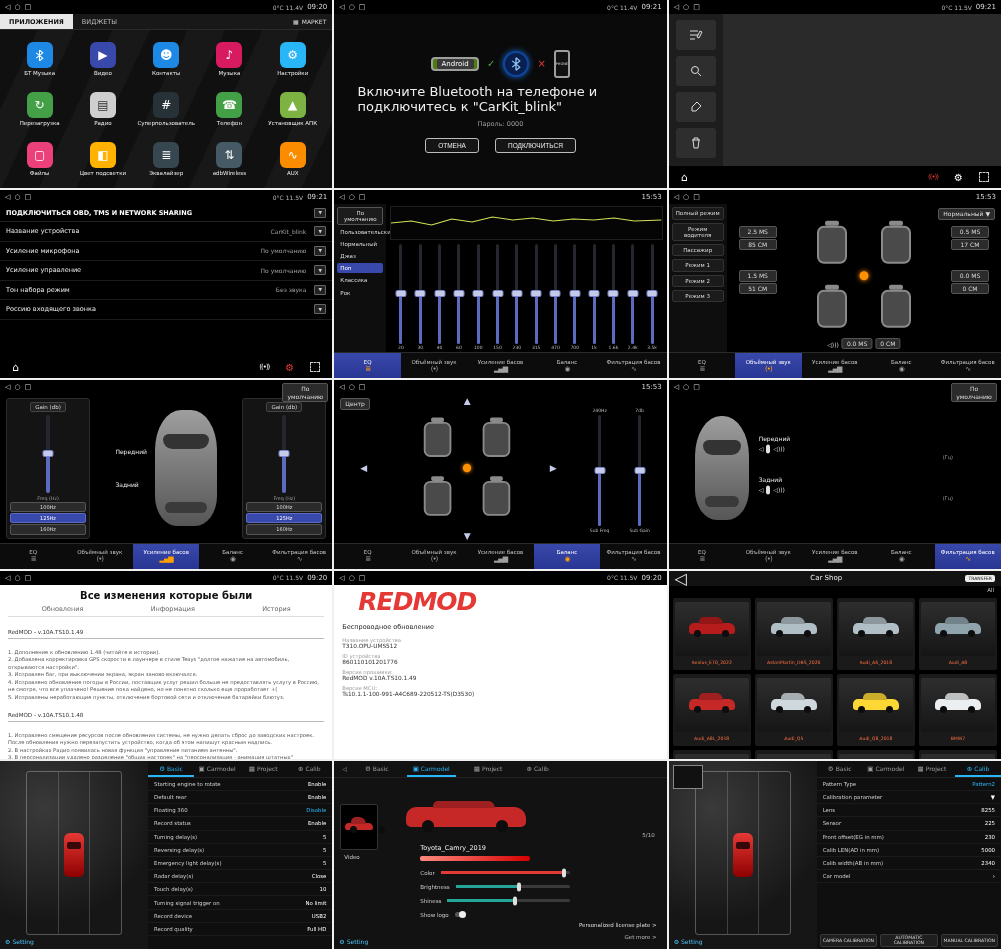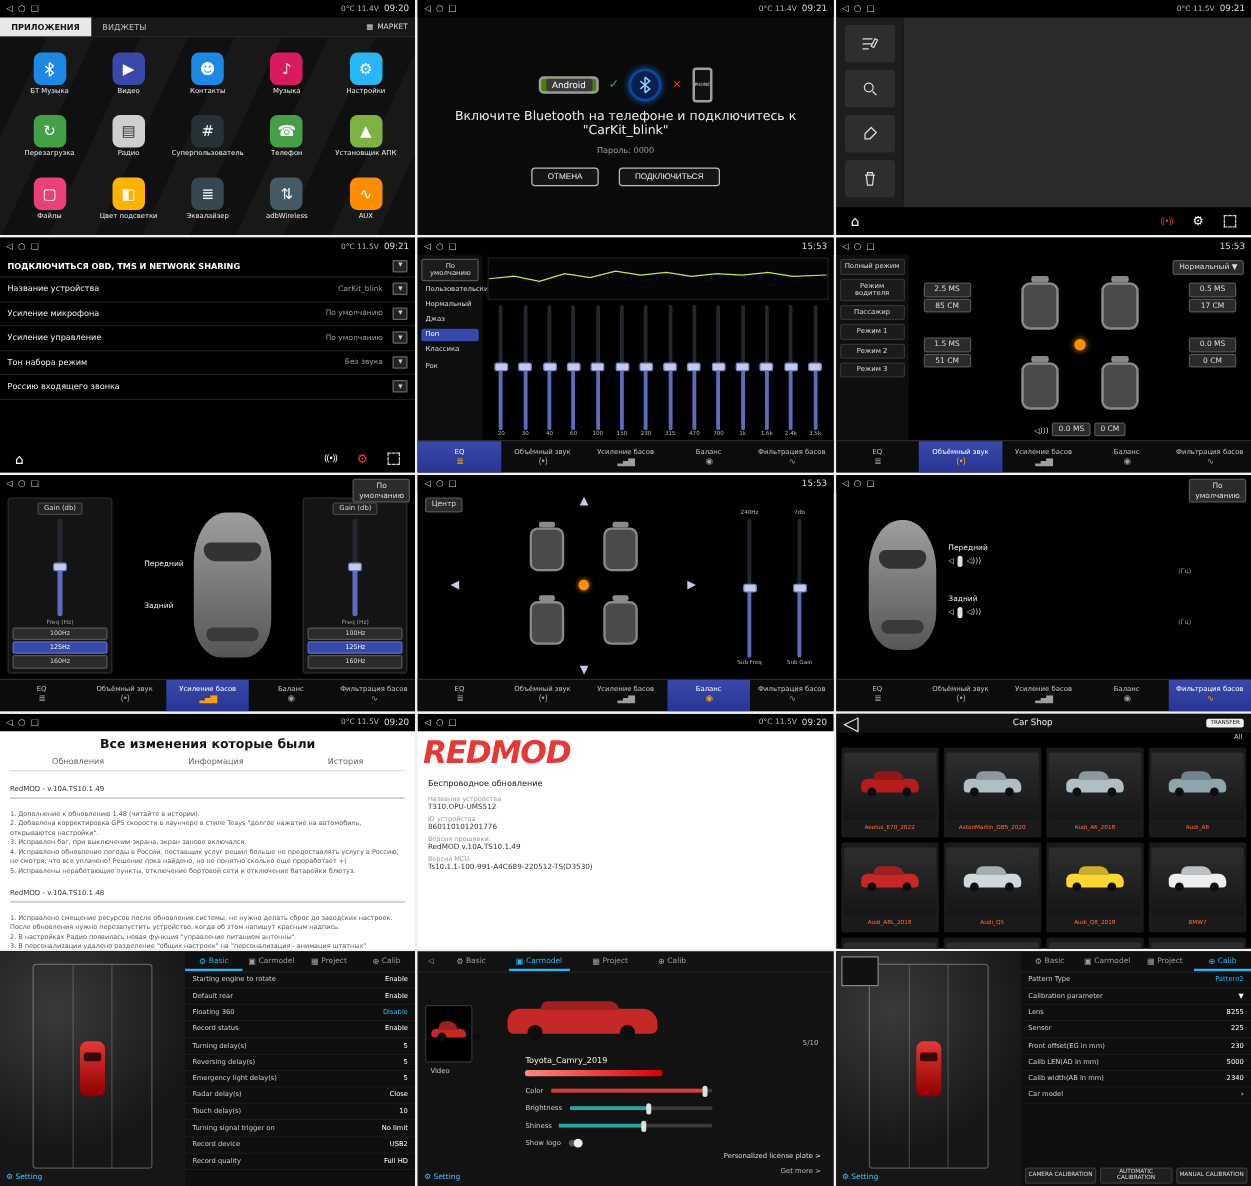--- a/index.html
+++ b/index.html
@@ -34,21 +34,21 @@
 
 .c2{display:flex;flex-direction:column;background:#0a0a0a}
 .c2 .bod{flex:1;display:flex;flex-direction:column;align-items:center;justify-content:center;gap:6px}
 .devrow{display:flex;align-items:center;gap:8px}
 .tablet{width:48px;height:14px;border:2px solid #9e9e9e;border-radius:4px;background:#4d7c0f;display:flex;align-items:flex-start;justify-content:center}
 .tablet span{font-size:7px;color:#fff;background:#3a3a3a;padding:1px 5px;border-radius:2px}
 .btc{width:26px;height:26px;border-radius:50%;background:#0a1f4d;border:2px solid #0d47a1;box-shadow:0 0 6px #1565c0;display:flex;align-items:center;justify-content:center}
 .phone{width:16px;height:28px;border:2px solid #9e9e9e;border-radius:3px;background:#111;display:flex;align-items:center;justify-content:center}
 .phone span{font-size:3.5px;color:#ddd}
 .ok{color:#4caf50;font-size:10px}.bad{color:#e53935;font-size:10px}
-.msg{font-size:10px;color:#eee;text-align:center;max-width:86%}
+.msg{font-size:13px;color:#eee;text-align:left;max-width:86%}
 .pwd{font-size:6.5px;color:#9e9e9e}
 .btnrow{display:flex;gap:16px;margin-top:4px}
 .obtn{border:1px solid #bdbdbd;border-radius:3px;color:#eee;font-size:6.5px;padding:3px 12px;background:#151515}
 
 .c3 .bod{position:absolute;top:14px;bottom:22px;left:0;right:0;display:flex}
 .c3 .side{width:54px;background:#1d1d1d;padding:6px 7px;display:flex;flex-direction:column;gap:6px}
 .c3 .tool{height:30px;background:#2e2e2e;border-radius:3px;display:flex;align-items:center;justify-content:center}
 .c3 .main{flex:1;background:#2a2a2a}
 .bbar{position:absolute;bottom:0;left:0;right:0;height:22px;background:#000;display:flex;align-items:center;padding:0 12px;gap:16px}
 .bbar .spx{flex:1}
@@ -135,21 +135,21 @@
 .hzlb{font-size:5px;color:#9e9e9e;text-align:right;margin-top:2px}
 
 .c10{background:#fff;color:#333}
 .c10 .ttl{font-size:10px;font-weight:bold;text-align:center;color:#111;margin:5px 0 4px}
 .c10 .tabs{display:flex;justify-content:space-around;font-size:6.5px;color:#666;border-bottom:1px solid #ddd;padding-bottom:3px;margin:0 8px}
 .c10 .bod{padding:2px 8px;font-size:5.2px;color:#555;line-height:1.45;white-space:pre-line}
 .c10 .vh{font-size:5.6px;color:#333;border-bottom:1px solid #bbb;padding:2px 0 2px;margin-bottom:2px}
 
 .c11{background:#fff}
 .c11 .hd{font-size:7px;color:#333;padding:5px 8px 2px}
-.logo{font-size:25px;font-weight:bold;font-style:italic;color:#e53935;padding:2px 4px 4px;letter-spacing:-1px}
+.logo{font-size:25px;font-weight:bold;font-style:italic;color:#e53935;padding:2px 24px 4px;letter-spacing:-1px}
 .c11 .ota{font-size:6.5px;color:#222;padding:3px 8px 4px}
 .fld{padding:2px 8px}
 .fld .l{font-size:5.2px;color:#999;display:block}
 .fld .v{font-size:5.8px;color:#333;display:block}
 
 .c12 .hd{height:15px;display:flex;align-items:center;padding:0 6px;gap:6px;background:#121212}
 .c12 .hd .t{flex:1;text-align:center;font-size:7px;color:#eee}
 .trchip{font-size:4.5px;color:#111;background:#eee;border-radius:2px;padding:1px 3px}
 .allbtn{position:absolute;top:16px;right:7px;font-size:5.5px;color:#ccc;z-index:4}
 .c12 .grid{position:absolute;top:27px;bottom:0;left:4px;right:4px;display:grid;grid-template-columns:repeat(4,1fr);grid-auto-rows:72px;gap:4px}

